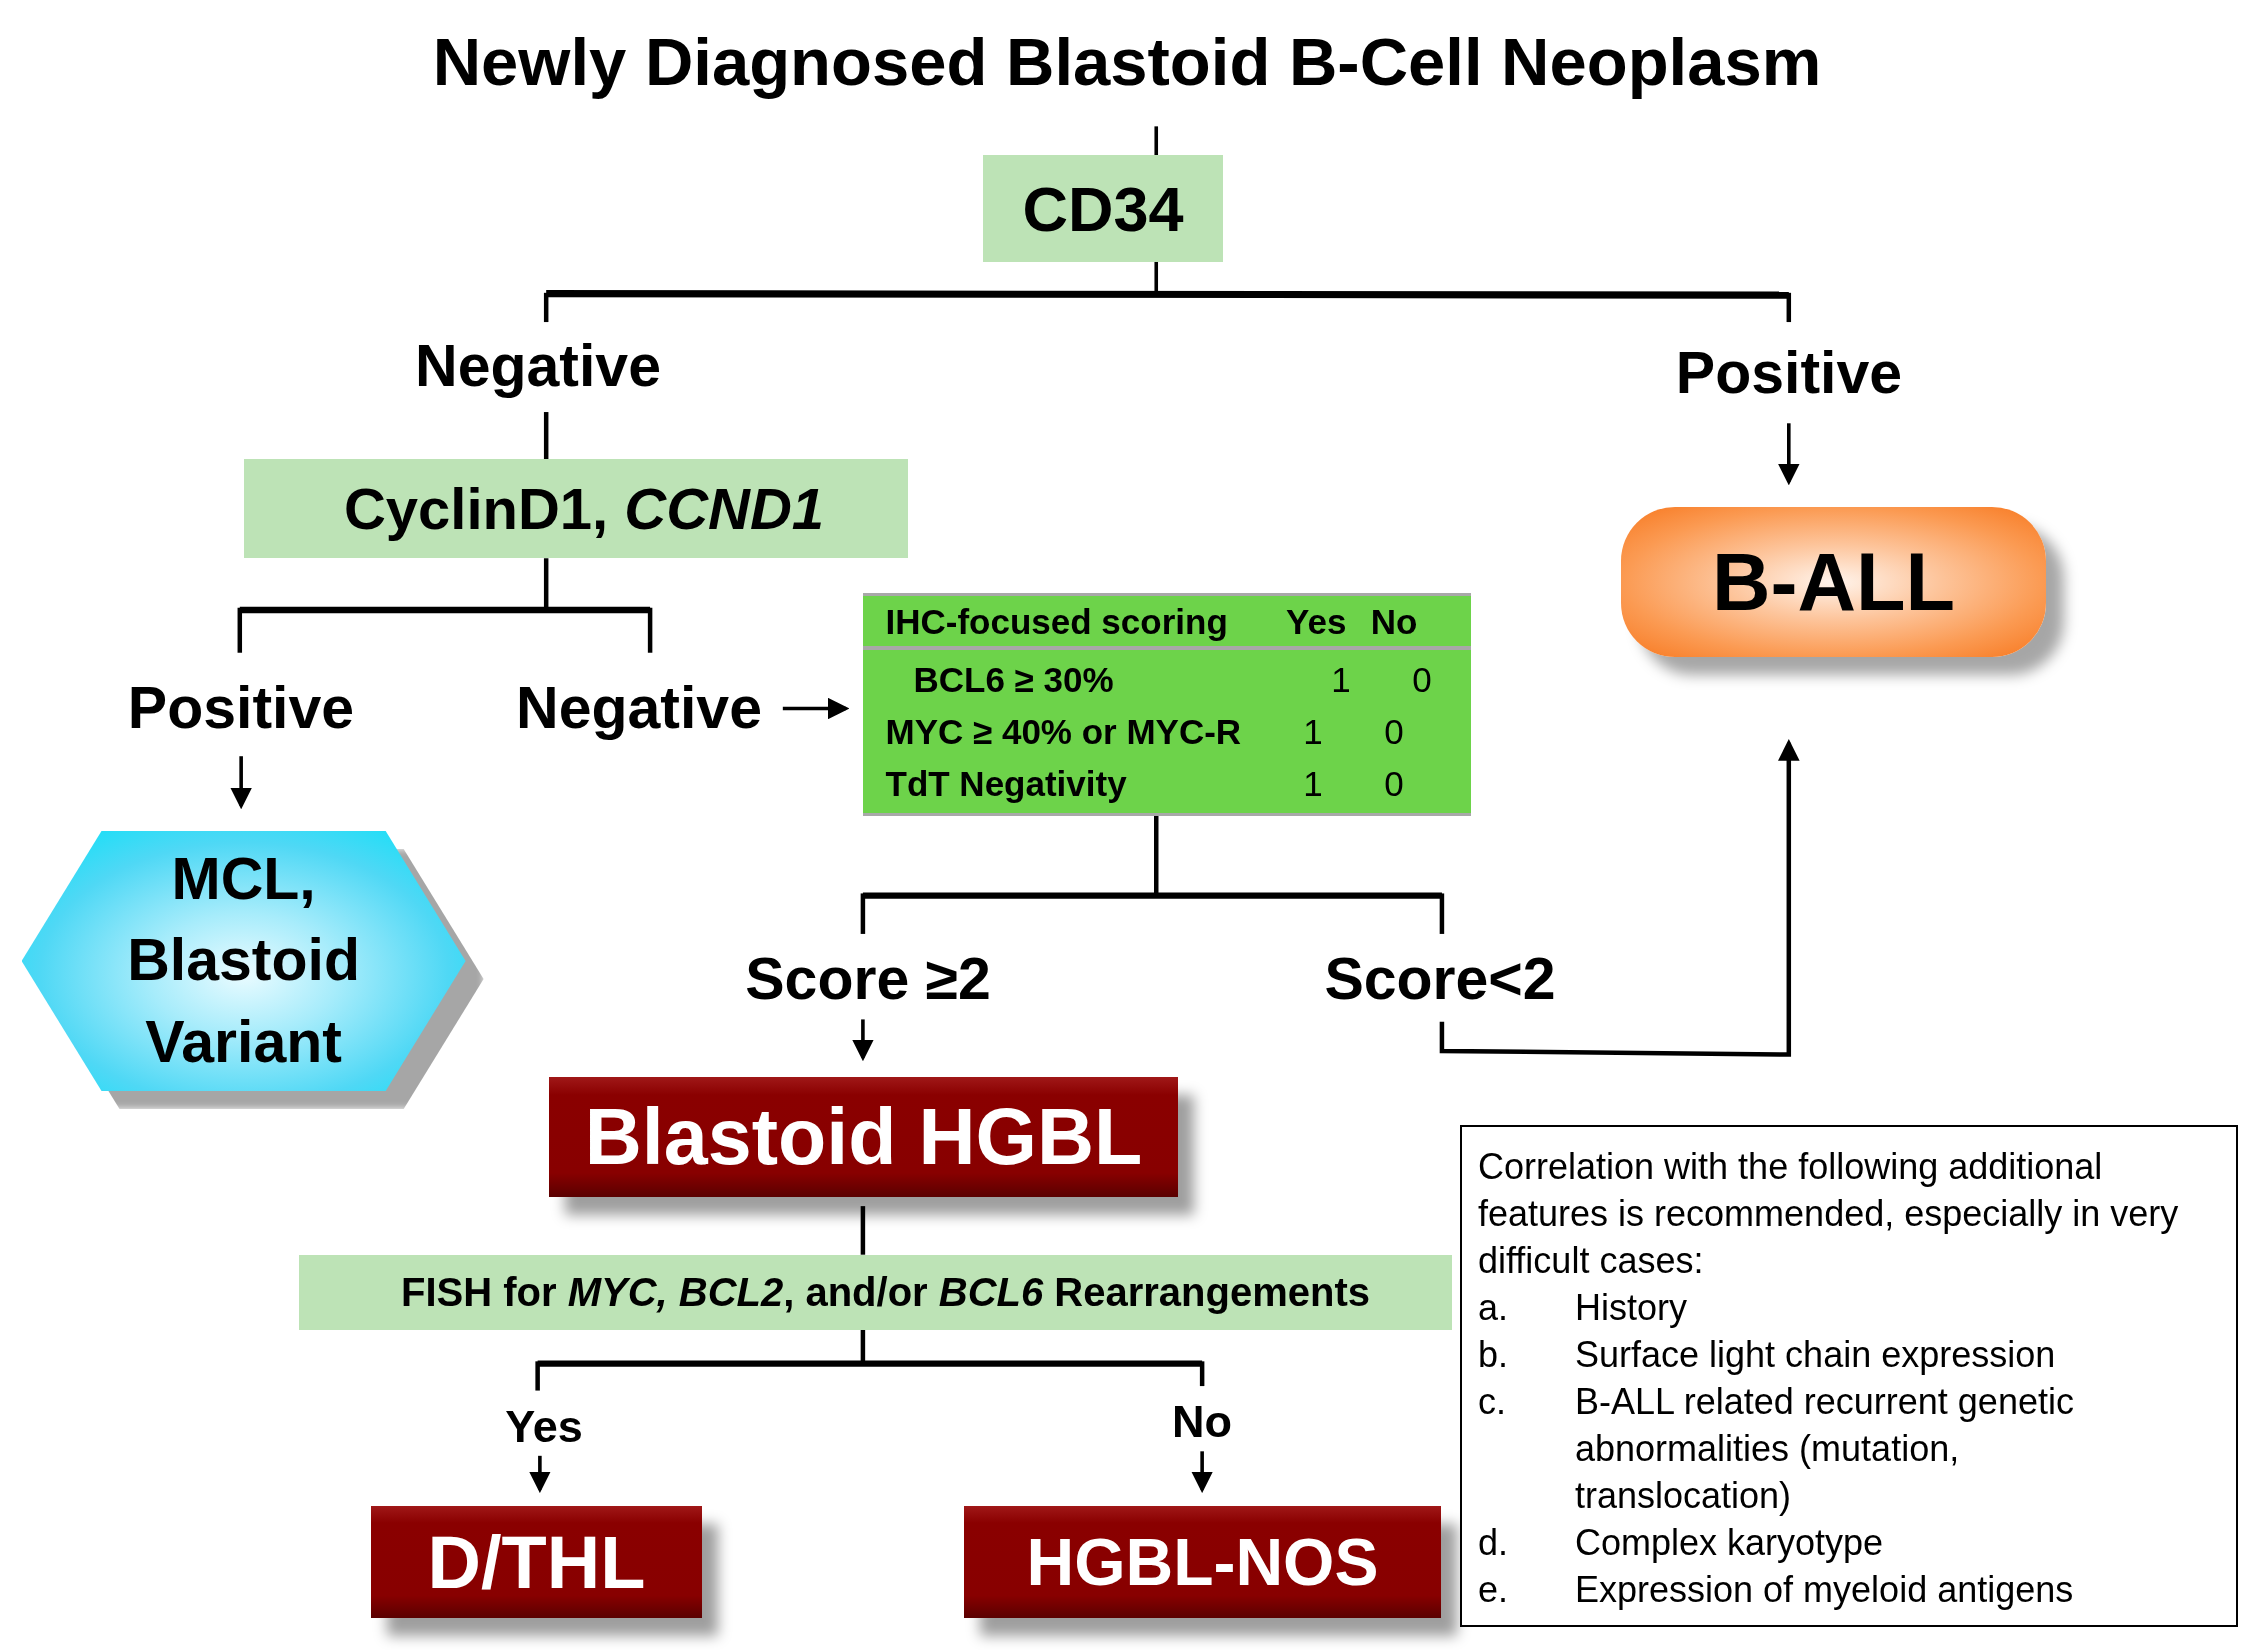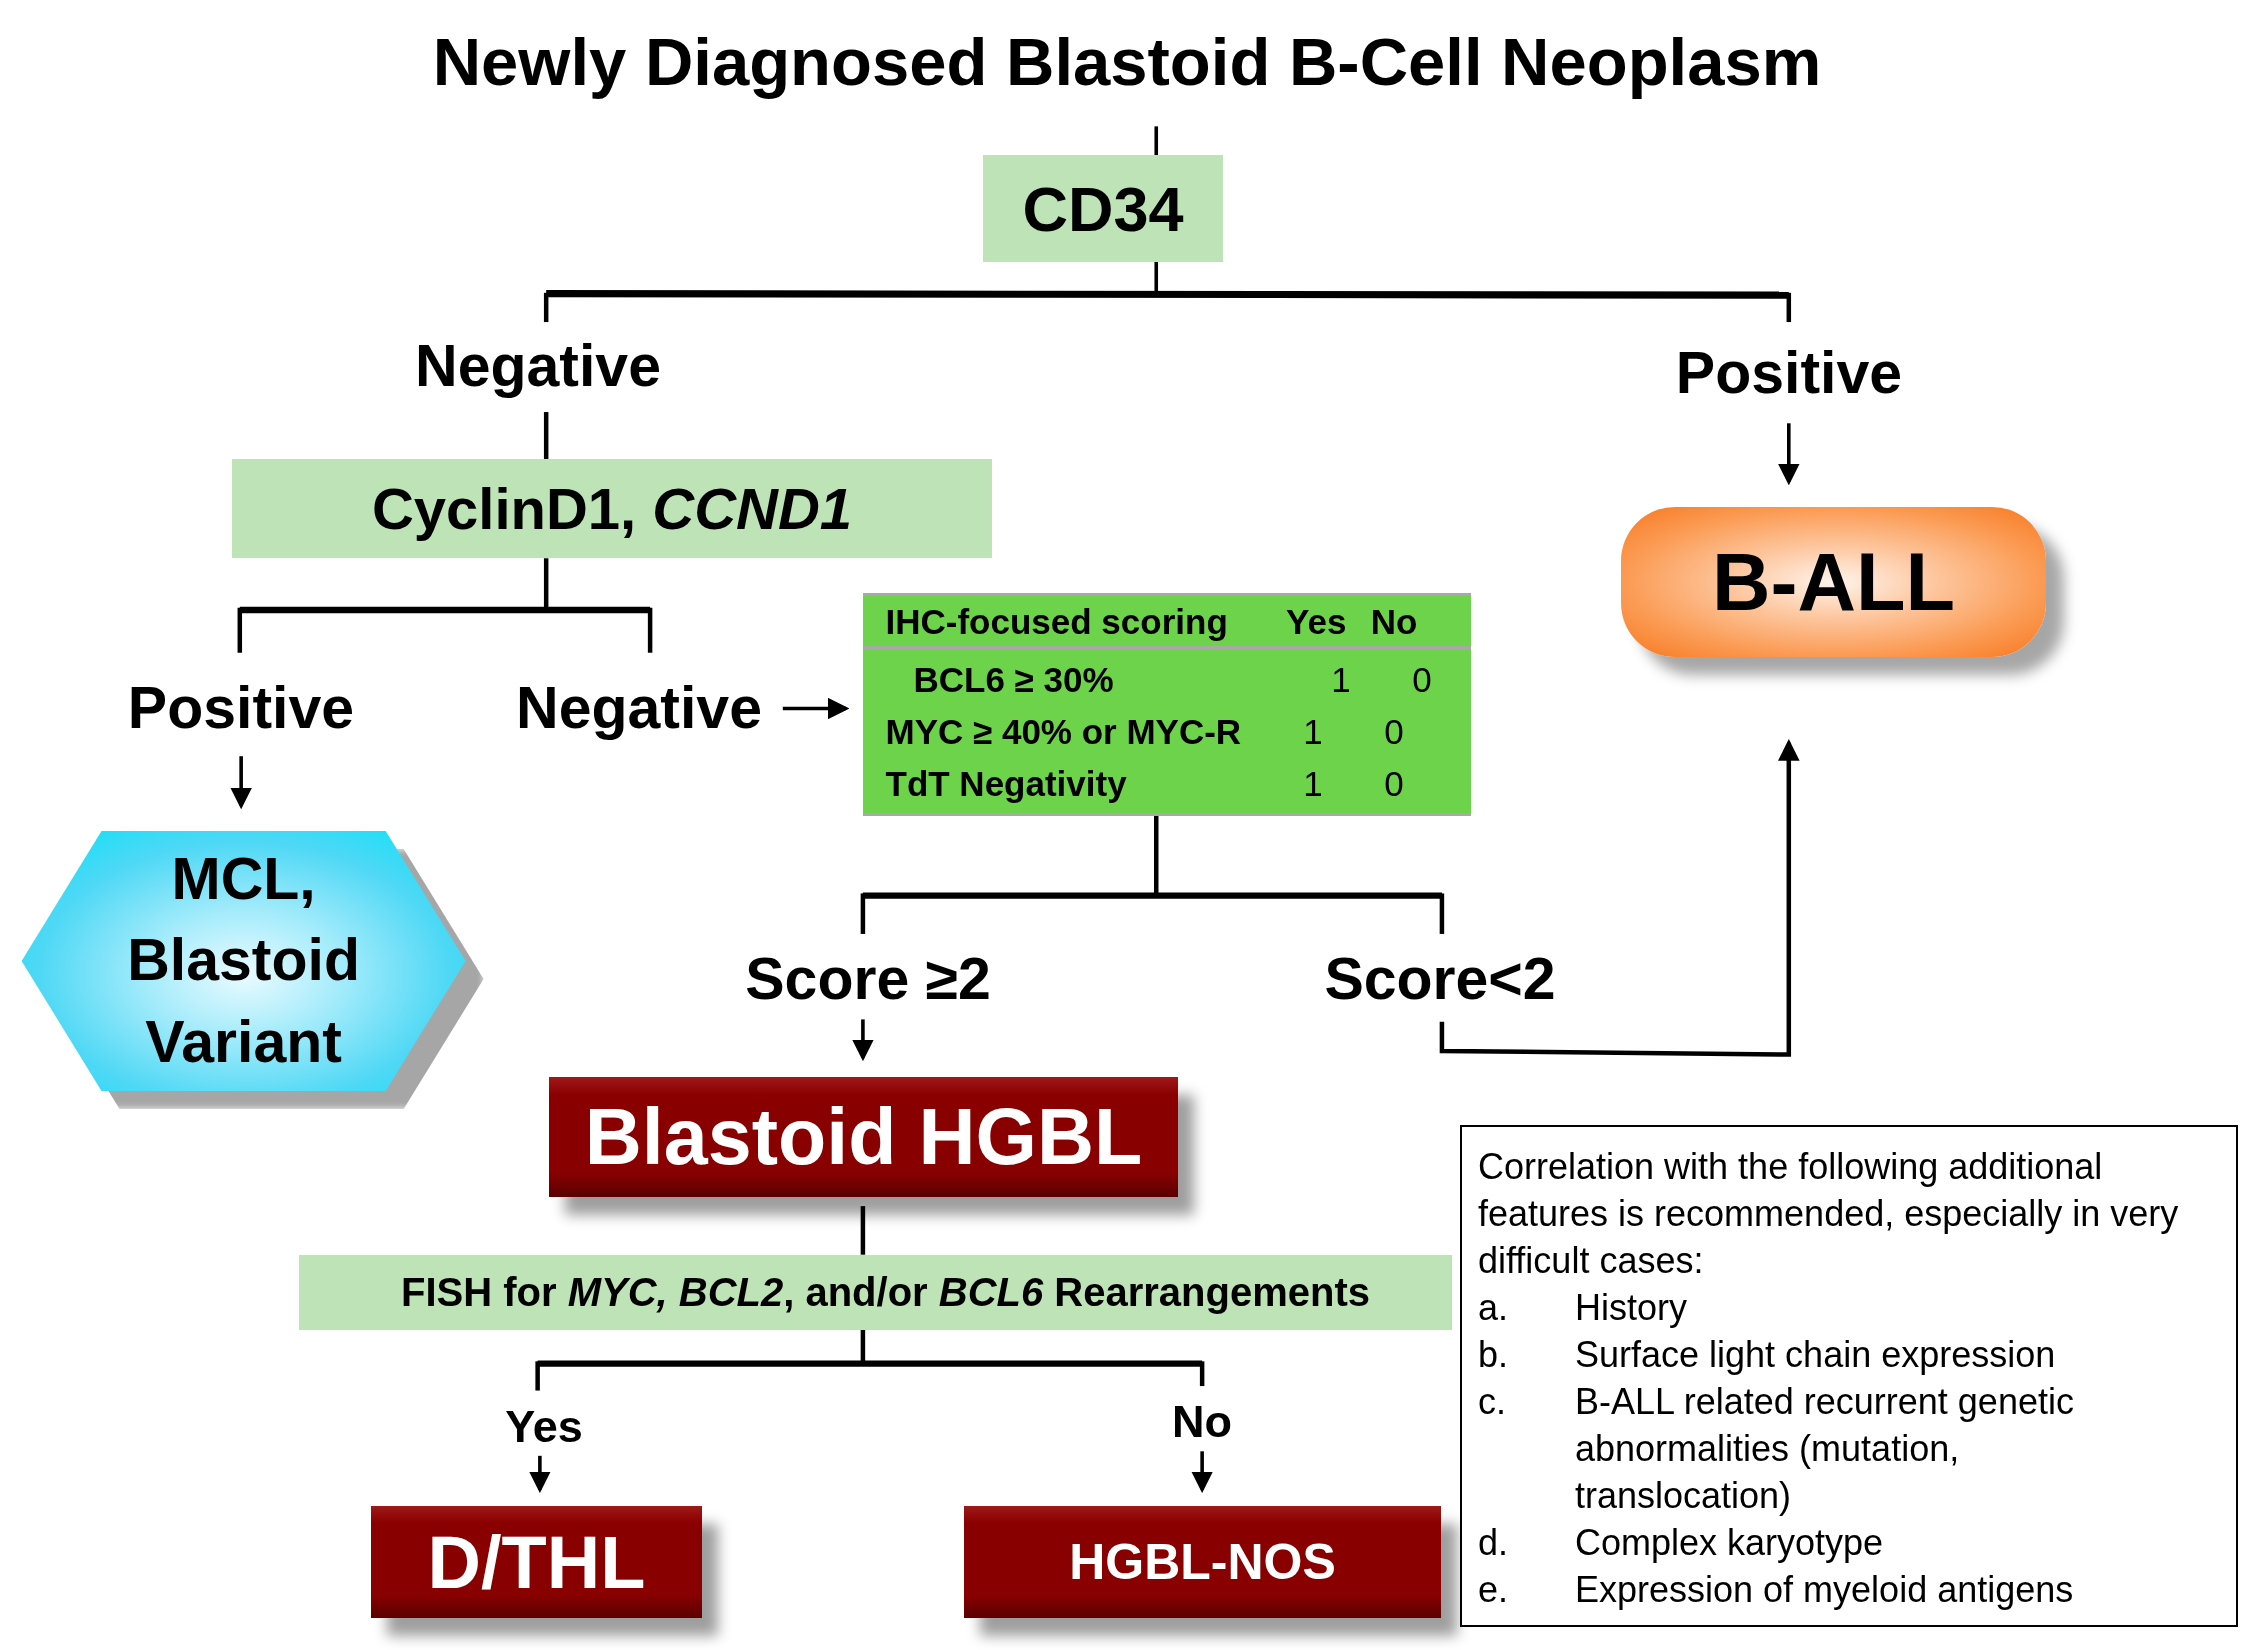--- a/index.html
+++ b/index.html
@@ -94,21 +94,21 @@
   </g>
 </svg>
 
 <div class="abs title">Newly Diagnosed Blastoid B-Cell Neoplasm</div>
 
 <div class="abs greenbox" style="left:983px;top:155px;width:240px;height:107px;font-size:63px;">CD34</div>
 
 <div class="abs label lg" style="left:538px;top:337px;">Negative</div>
 <div class="abs label lg" style="left:1789px;top:344px;">Positive</div>
 
-<div class="abs greenbox" style="left:232px;top:459px;width:760px;height:99px;font-size:58px;">
+<div class="abs greenbox" style="left:244px;top:459px;width:648px;height:99px;font-size:58px;padding-left:16px;">
   <span style="white-space:pre;">CyclinD1, </span>
     <i>CCND1</i>
 </div>
 
 <div class="abs label lg" style="left:241px;top:679px;">Positive</div>
 <div class="abs label lg" style="left:639px;top:679px;">Negative</div>
 
 <div class="abs hexwrap">
   <div class="hexshadow"></div>
   <div class="hex">
@@ -154,21 +154,21 @@
     <i>MYC, BCL2</i>
     <span style="white-space:pre;">, and/or </span>
     <i>BCL6</i>
     <span style="white-space:pre;"> Rearrangements</span>
 </div>
 
 <div class="abs label sm" style="left:544px;top:1404px;">Yes</div>
 <div class="abs label sm" style="left:1202px;top:1399px;">No</div>
 
 <div class="abs redbox" style="left:371px;top:1506px;width:331px;height:112px;font-size:74px;">D/THL</div>
-<div class="abs redbox" style="left:964px;top:1506px;width:477px;height:112px;font-size:50px;">HGBL-NOS</div>
+<div class="abs redbox" style="left:964px;top:1506px;width:477px;height:112px;font-size:66px;">HGBL-NOS</div>
 
 <div class="abs note">
   <div>Correlation with the following additional features is recommended, especially in very difficult cases:</div>
   <div class="li">
     <span class="mk">a.</span>
     <span>History</span>
   </div>
   <div class="li">
     <span class="mk">b.</span>
     <span>Surface light chain expression</span>

